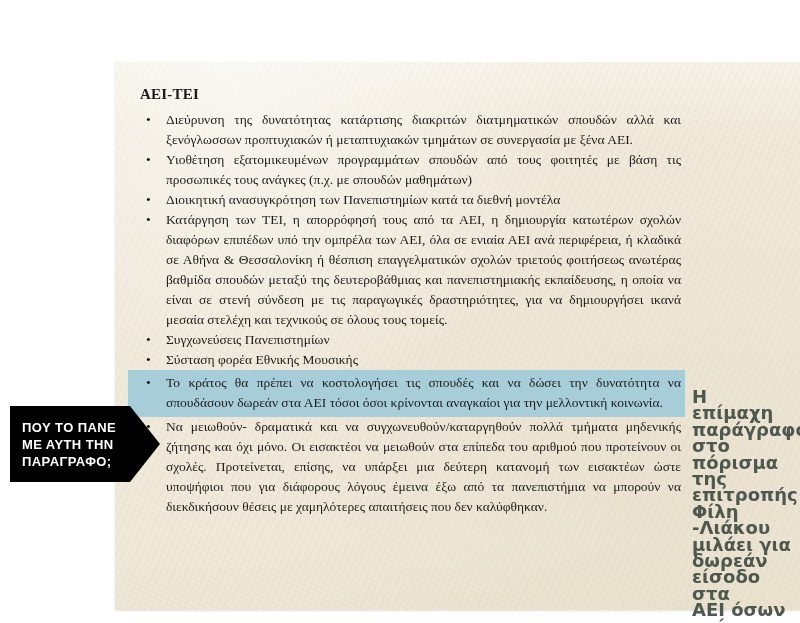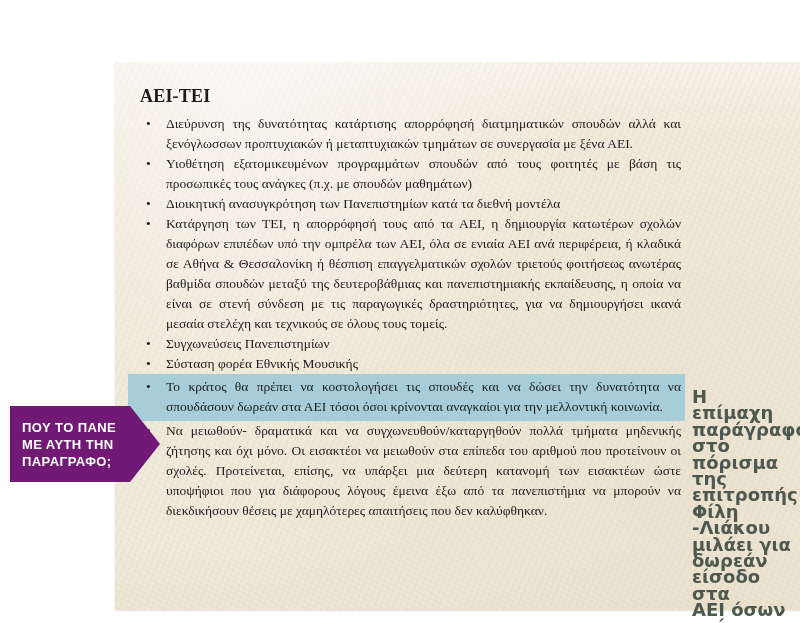--- a/index.html
+++ b/index.html
@@ -27,21 +27,21 @@
       repeating-linear-gradient(27deg, rgba(255,255,255,.14) 0 2px, rgba(255,255,255,0) 2px 5px),
       linear-gradient(180deg, #f6f2e8 0%, #efe8d8 14%, #efe8d8 88%, #ece4d2 100%);
     box-shadow:0 1px 2px rgba(0,0,0,.12);
   }
 
   .content{
     position:absolute;left:25px;top:24px;width:541px;
     color:#1c1c1c;
   }
   .doc-heading{
-    font-weight:bold;font-size:18px;letter-spacing:.2px;margin:0 0 7px 0;
+    font-weight:bold;font-size:15px;letter-spacing:.2px;margin:0 0 7px 0;
   }
   .bullet{
     position:relative;
     padding-left:26px;
     font-size:13.5px;line-height:20px;
     text-align:justify;
   }
   .bullet .dot{
     position:absolute;left:6px;top:0;
     font-size:13.5px;line-height:20px;color:#111;
@@ -59,21 +59,21 @@
   .margin-note{
     position:absolute;left:577px;top:327px;width:102px;
     font-family:"DejaVu Sans", "Liberation Sans", sans-serif;
     font-weight:bold;font-size:18px;line-height:16.4px;
     color:#4d584e;white-space:pre-line;letter-spacing:0;
   }
 
   
   .callout{
     position:absolute;left:10px;top:406px;width:150px;height:76px;
-    background:#701a75;
+    background:#000000;
     clip-path:polygon(0 0, 80% 0, 100% 50%, 80% 100%, 0 100%);
   }
   .callout-text{
     position:absolute;left:12px;top:50%;transform:translateY(-50%);
     font-family:"Liberation Sans", sans-serif;
     font-weight:bold;font-size:13px;line-height:17px;
     color:#ffffff;letter-spacing:.4px;white-space:pre-line;
   }
 </style>
 </head>
@@ -81,21 +81,21 @@
 
 <div class="stage">
 
 
   <div class="paper">
     <div class="content">
       <div class="doc-heading">ΑΕΙ-ΤΕΙ</div>
 
       <div class="bullet">
         <span class="dot"></span>
-        <span>Διεύρυνση της δυνατότητας κατάρτισης απορρόφησή διατμηματικών σπουδών αλλά και ξενόγλωσσων προπτυχιακών ή μεταπτυχιακών τμημάτων σε συνεργασία με ξένα ΑΕΙ.</span>
+        <span>Διεύρυνση της δυνατότητας κατάρτισης διακριτών διατμηματικών σπουδών αλλά και ξενόγλωσσων προπτυχιακών ή μεταπτυχιακών τμημάτων σε συνεργασία με ξένα ΑΕΙ.</span>
       </div>
       <div class="bullet">
         <span class="dot"></span>
         <span>Υιοθέτηση εξατομικευμένων προγραμμάτων σπουδών από τους φοιτητές με βάση τις προσωπικές τους ανάγκες (π.χ. με σπουδών μαθημάτων)</span>
       </div>
       <div class="bullet">
         <span class="dot"></span>
         <span>Διοικητική ανασυγκρότηση των Πανεπιστημίων κατά τα διεθνή μοντέλα</span>
       </div>
       <div class="bullet">

